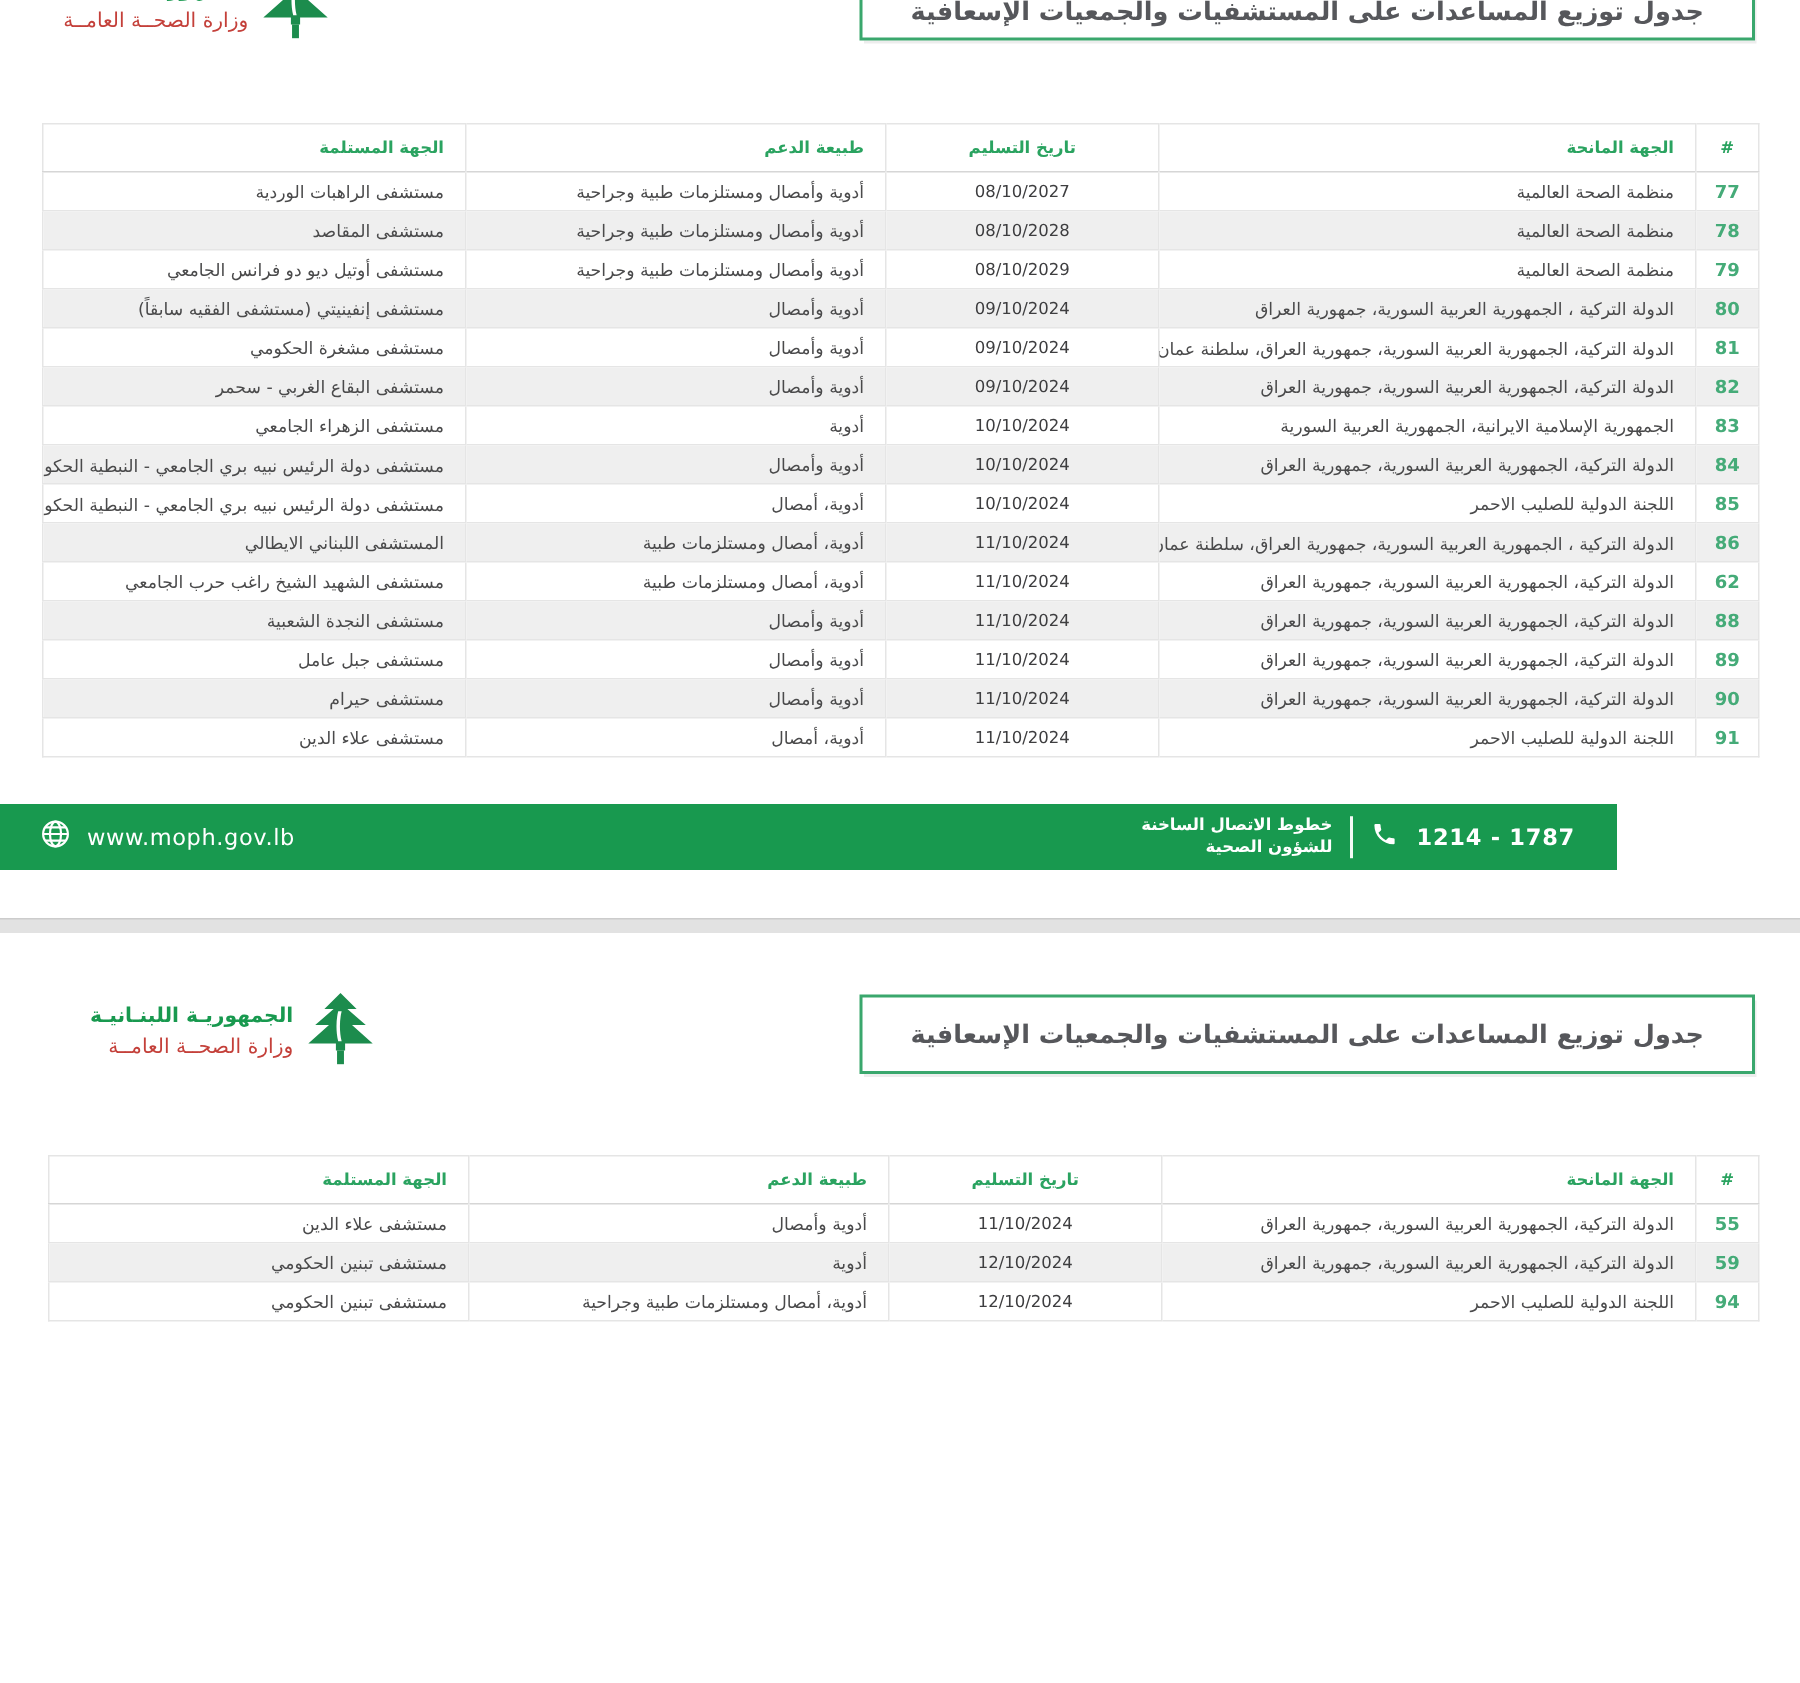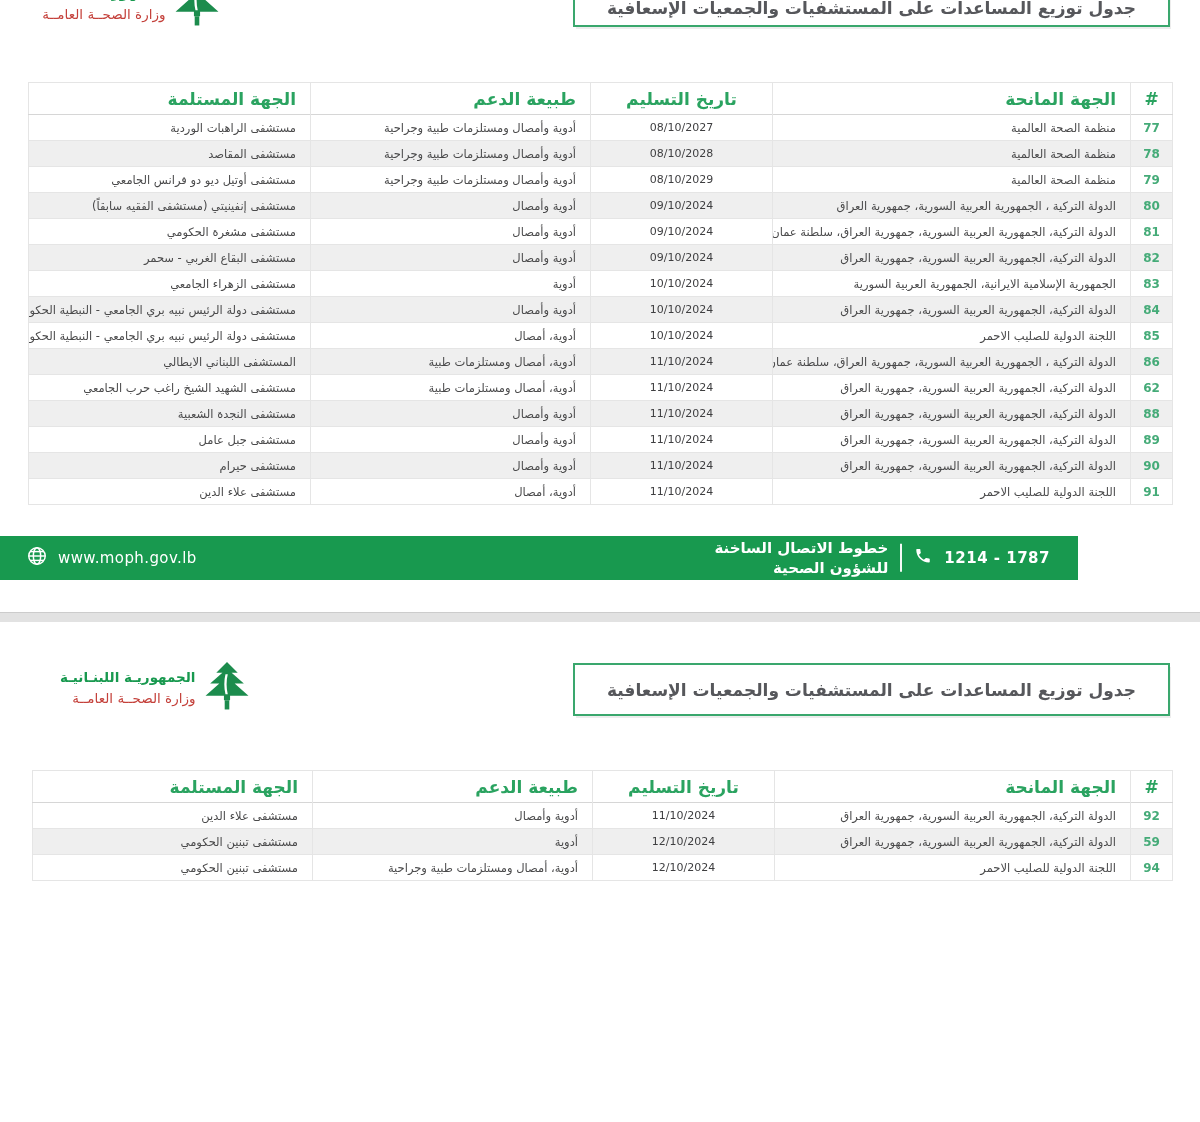--- a/index.html
+++ b/index.html
@@ -29,21 +29,21 @@
   .aid-table { position:absolute; border-collapse:collapse; table-layout:fixed; background:#fff;
     border:1px solid var(--line); }
   .aid-table--p1 { left:28px; top:82px; width:1144px; }
   .aid-table--p2 { left:32px; top:770px; width:1140px; }
   .aid-table thead tr { height:32px; }
   .aid-table tbody tr { height:26px; border-top:1px solid var(--line); }
   .aid-table thead tr { border-bottom:1px solid #d6d6d6; }
   .aid-table tbody tr:nth-child(even) { background:var(--row-alt); }
   .aid-table th, .aid-table td { white-space:nowrap; overflow:hidden; vertical-align:middle; }
   .aid-table th:not(:first-child), .aid-table td:not(:first-child) { border-right:1px solid var(--line); }
-  .aid-table th { color:var(--head-green); font-size:17px; font-weight:700; text-align:start;
+  .aid-table th { color:var(--head-green); font-size:11px; font-weight:700; text-align:start;
     padding-inline-start:14px; padding-inline-end:6px; }
   .aid-table td { color:var(--cell-text); font-size:11.5px; text-align:start;
     padding-inline-start:14px; padding-inline-end:6px; }
   .aid-table th.col-num, .aid-table td.col-num { text-align:center; padding:0; }
   .aid-table td.col-num { color:var(--num-green); font-weight:700; font-size:12px; }
   .aid-table th.col-date, .aid-table td.col-date { text-align:center; padding:0;margin-left:28px; }
   .aid-table td.col-date { direction:ltr; font-size:11px; color:#3e3e40; }
   .w-num{width:42px;} .w-donor{width:358px;} .w-date{width:182px;} .w-support{width:280px;} .w-receiver{width:282px;}
   .aid-table--p2 .w-donor{width:356px;} .aid-table--p2 .w-receiver{width:280px;}
 
@@ -53,21 +53,21 @@
     display:flex; align-items:center; gap:10px; color:#fff; font-size:15px; letter-spacing:.4px; }
   .date-group { position:absolute; left:508px; top:50%; transform:translateY(-50%);
     display:flex; align-items:center; }
   .cal-chip { width:30px; height:30px; background:#fff; border-radius:3px;
     display:flex; align-items:center; justify-content:center; }
   .date-box { height:26px; margin-left:6px; min-width:140px; border:1.5px solid #fff;
     display:flex; align-items:center; justify-content:center; padding:0 14px;
     color:#fff; font-weight:700; font-size:13px; direction:rtl; }
   .hotline { position:absolute; right:28px; top:50%; transform:translateY(-50%);
     display:flex; align-items:center; gap:12px; color:#fff; }
-  .hotline-text { direction:rtl; text-align:right; font-size:15px; font-weight:700; line-height:1.35; }
+  .hotline-text { direction:rtl; text-align:right; font-size:11px; font-weight:700; line-height:1.35; }
   .vdiv { width:2px; height:28px; background:rgba(255,255,255,.95); }
   .hotline-num { direction:ltr; unicode-bidi:isolate; font-size:15px; font-weight:700; letter-spacing:.5px; }
 
   .page-gap { position:absolute; left:0; top:612px; width:1200px; height:10px;
     background:var(--gap-gray); border-top:1px solid #cccccc; }
 </style>
 </head>
 <body>
 
 <div class="canvas">
@@ -278,21 +278,21 @@
       <tr>
         <th class="col-num">#</th>
         <th class="col-donor">الجهة المانحة</th>
         <th class="col-date">تاريخ التسليم</th>
         <th class="col-support">طبيعة الدعم</th>
         <th class="col-receiver">الجهة المستلمة</th>
       </tr>
     </thead>
     <tbody>
         <tr>
-          <td class="col-num">92</td>
+          <td class="col-num">55</td>
           <td class="col-donor">الدولة التركية، الجمهورية العربية السورية، جمهورية العراق</td>
           <td class="col-date">11/10/2024</td>
           <td class="col-support">أدوية وأمصال</td>
           <td class="col-receiver">مستشفى علاء الدين</td>
         </tr>
         <tr>
           <td class="col-num">59</td>
           <td class="col-donor">الدولة التركية، الجمهورية العربية السورية، جمهورية العراق</td>
           <td class="col-date">12/10/2024</td>
           <td class="col-support">أدوية</td>

